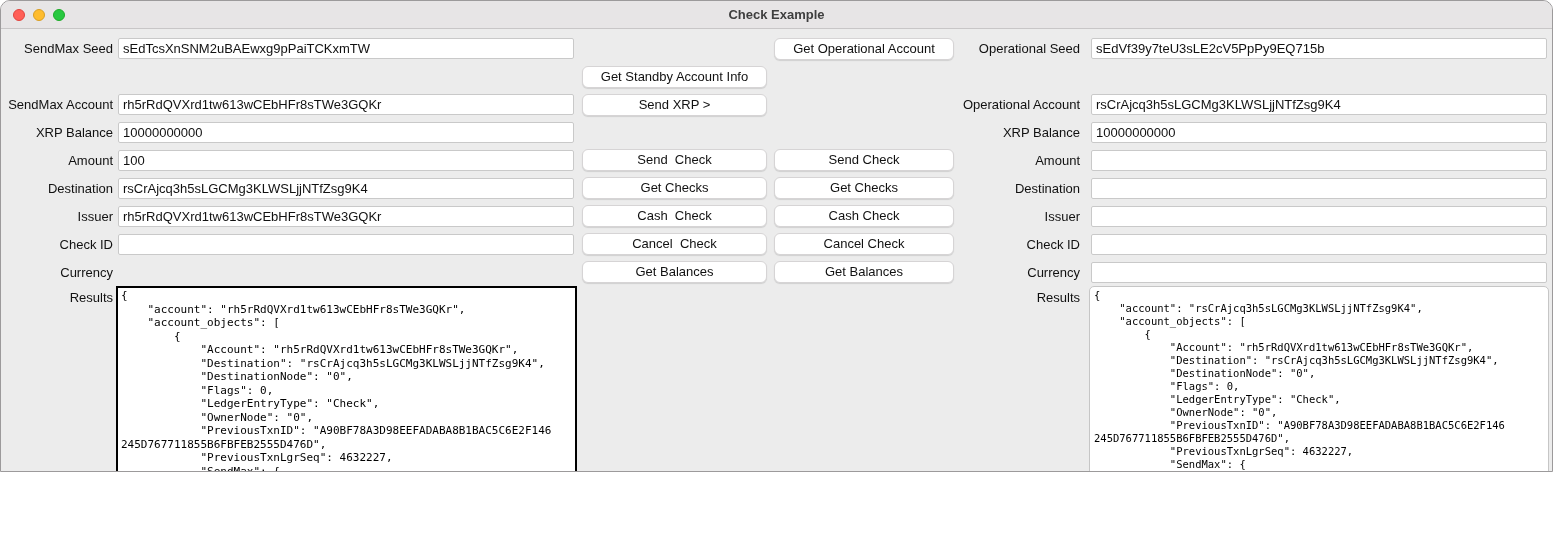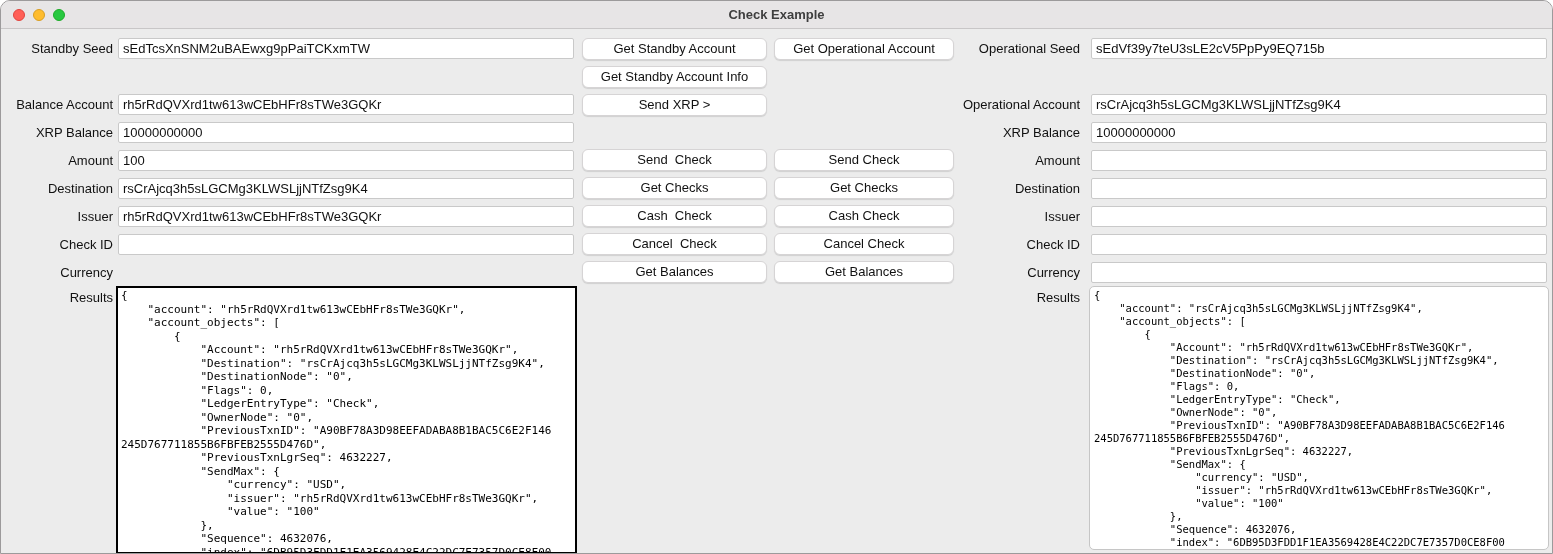--- a/index.html
+++ b/index.html
@@ -1,18 +1,18 @@
 <!DOCTYPE html>
 <html><head>
 <meta charset="utf-8">
 <style>
   html,body{margin:0;padding:0;background:#ffffff;}
   *{box-sizing:border-box;}
   .window{
-    position:relative;width:1553px;height:554px;
+    position:relative;width:1553px;height:472px;
     font-family:"Liberation Sans",sans-serif;
     background:#ececec;
     border:1px solid #9c9a9b;
     border-radius:10px 10px 0 0;
     overflow:hidden;
   }
   .titlebar{
     position:absolute;left:0;top:0;right:0;height:28px;
     background:#e7e5e6;
     border-bottom:1px solid #c8c6c7;
@@ -76,22 +76,22 @@
 
 <div class="window">
 
   <div class="titlebar">
     <span class="tl red"></span>
     <span class="tl yellow"></span>
     <span class="tl green"></span>
     <div class="title">Check Example</div>
   </div>
 
-  <div class="lbl lcol" style="top:40px;">Standby Seed</div>
-  <div class="lbl lcol" style="top:96px;">Balance Account</div>
+  <div class="lbl lcol" style="top:40px;">SendMax Seed</div>
+  <div class="lbl lcol" style="top:96px;">SendMax Account</div>
   <div class="lbl lcol" style="top:124px;">XRP Balance</div>
   <div class="lbl lcol" style="top:152px;">Amount</div>
   <div class="lbl lcol" style="top:180px;">Destination</div>
   <div class="lbl lcol" style="top:208px;">Issuer</div>
   <div class="lbl lcol" style="top:236px;">Check ID</div>
   <div class="lbl lcol" style="top:264px;">Currency</div>
   <div class="lbl lcol" style="top:289px;">Results</div>
 
   <input class="field lcol" style="top: 37px;" value="sEdTcsXnSNM2uBAEwxg9pPaiTCKxmTW">
   <input class="field lcol" style="top: 93px;" value="rh5rRdQVXrd1tw613wCEbHFr8sTWe3GQKr">
@@ -114,21 +114,20 @@
 245D767711855B6FBFEB2555D476D",
             "PreviousTxnLgrSeq": 4632227,
             "SendMax": {
                 "currency": "USD",
                 "issuer": "rh5rRdQVXrd1tw613wCEbHFr8sTWe3GQKr",
                 "value": "100"
             },
             "Sequence": 4632076,
             "index": "6DB95D3FDD1F1EA3569428E4C22DC7E7357D0CE8F00</textarea>
 
-  <button class="btn c1" style="top:37px;">Get Standby Account</button>
   <button class="btn c1" style="top:93px;">Send XRP &gt;</button>
   <button class="btn c1" style="top:65px;">Get Standby Account Info</button>
   <button class="btn c1" style="top:148px;">Send  Check</button>
   <button class="btn c1" style="top:176px;">Get Checks</button>
   <button class="btn c1" style="top:204px;">Cash  Check</button>
   <button class="btn c1" style="top:232px;">Cancel  Check</button>
   <button class="btn c1" style="top:260px;">Get Balances</button>
 
   <button class="btn c2" style="top:37px;">Get Operational Account</button>
   <button class="btn c2" style="top:148px;">Send Check</button>

